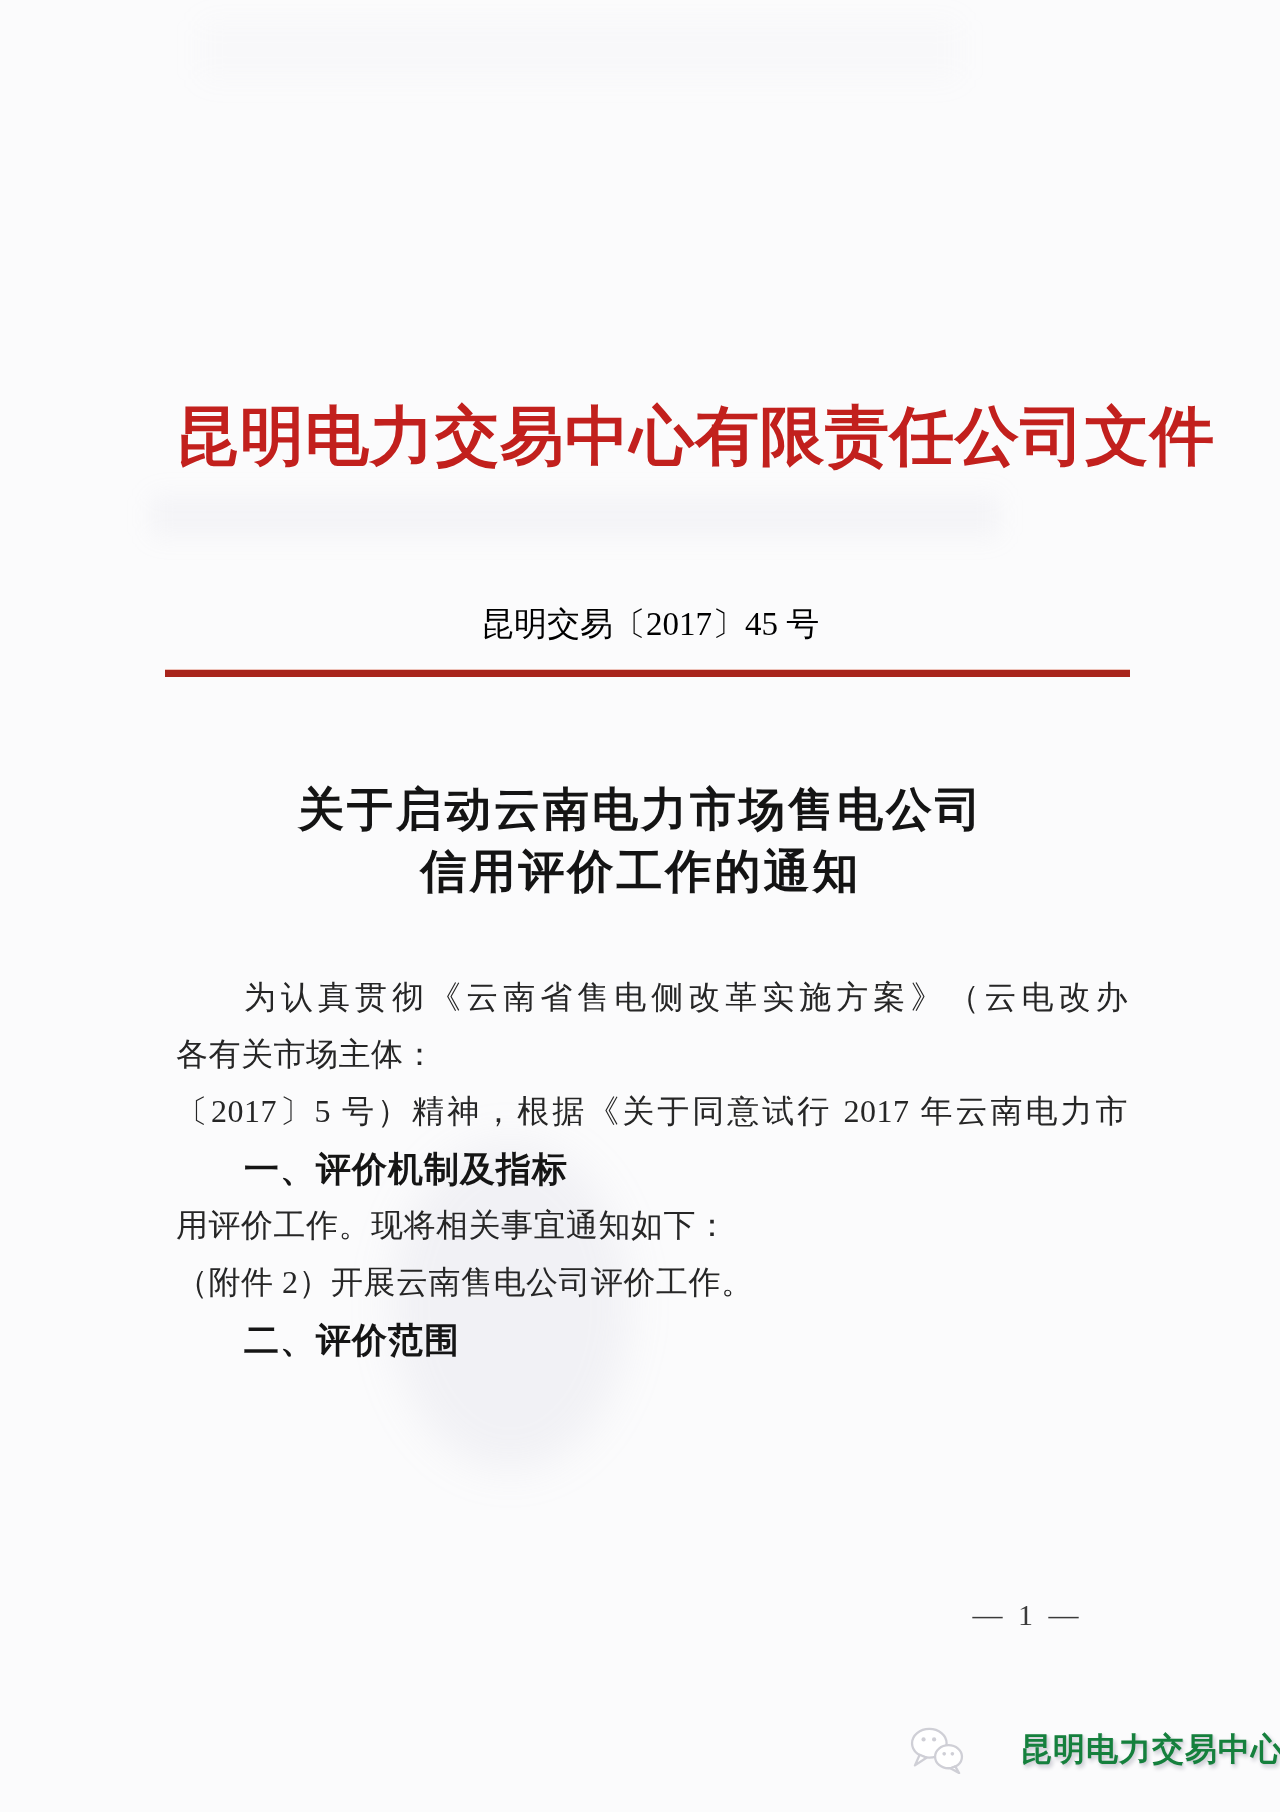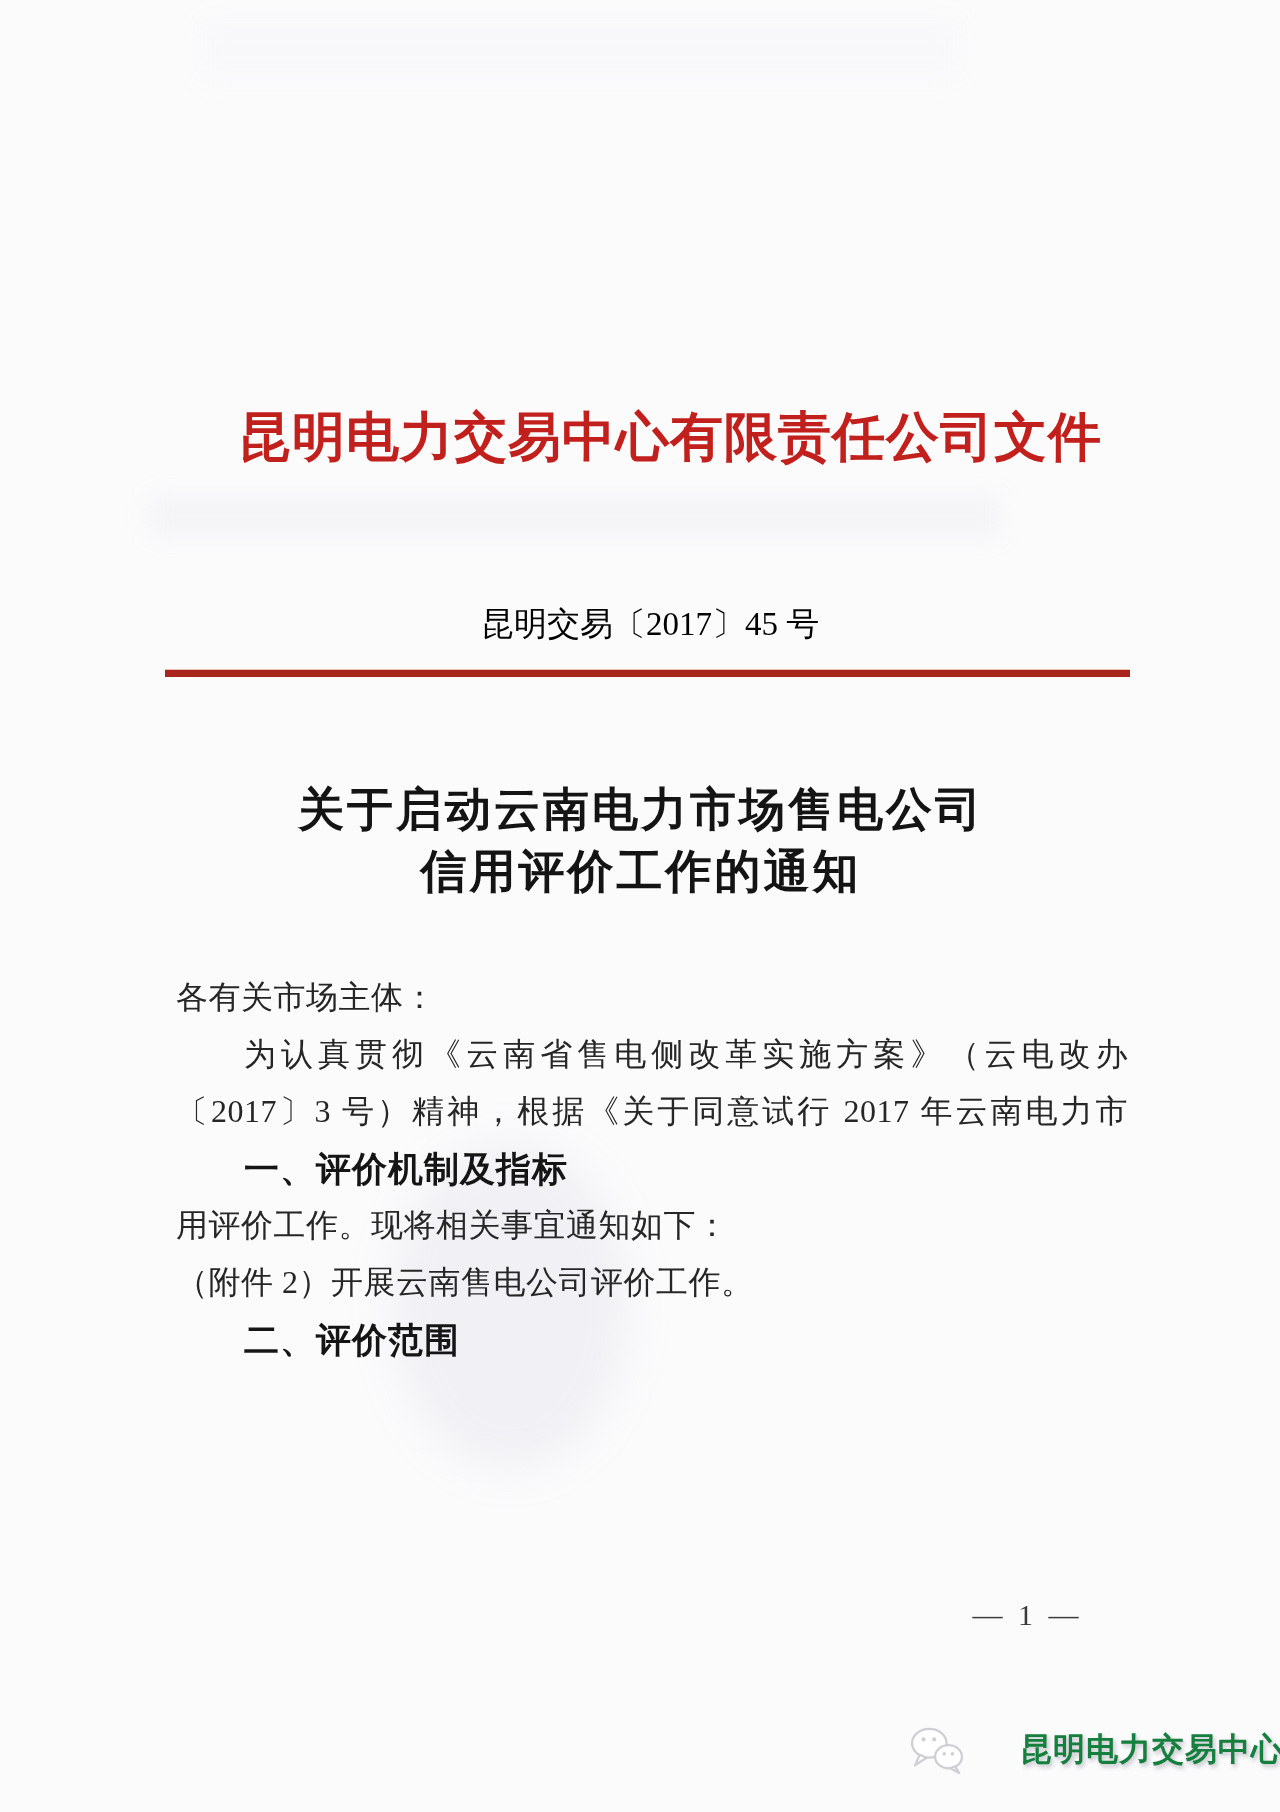--- a/index.html
+++ b/index.html
@@ -32,21 +32,21 @@
     background: rgba(175,175,195,0.12); filter: blur(20px); border-radius: 50%;
   }
   .artifact-faint-top {
     left: 200px; top: 20px; width: 760px; height: 60px;
     background: rgba(190,190,215,0.05); filter: blur(14px); border-radius: 8px;
   }
   .org-title {
     position: absolute;
     left: 175px; top: 400px; width: 990px;
     text-align: center;
-    font-size: 53px;
+    font-size: 64px;
     line-height: 74px;
     font-weight: bold;
     letter-spacing: 1px;
     color: var(--header-red);
     white-space: nowrap;
   }
   .doc-number {
     position: absolute;
     left: 20px; top: 604px; width: 1260px;
     text-align: center;
@@ -138,23 +138,23 @@
 
   <div class="red-rule"></div>
 
   <div class="doc-title">
     <div>关于启动云南电力市场售电公司</div>
     <div>信用评价工作的通知</div>
   </div>
 
   <div class="body-block">
 
-  <div class="line">各有关市场主体：</div>
-      <div class="line indent fill">为认真贯彻《云南省售电侧改革实施方案》（云电改办</div>
-      <div class="line fill">〔2017〕3 号）精神，根据《关于同意试行 2017 年云南电力市</div>
+  <div class="line indent fill">为认真贯彻《云南省售电侧改革实施方案》（云电改办</div>
+      <div class="line">各有关市场主体：</div>
+      <div class="line fill">〔2017〕5 号）精神，根据《关于同意试行 2017 年云南电力市</div>
       <div class="line heading indent">一、评价机制及指标</div>
       <div class="line">用评价工作。现将相关事宜通知如下：</div>
       <div class="line">（附件 2）开展云南售电公司评价工作。</div>
       <div class="line heading indent">二、评价范围</div>
     </div>
 
   <div class="page-number">— 1 —</div>
 
   <div class="footer-watermark">
     <svg class="wm-logo" width="58" height="48" viewBox="0 0 60 50">

